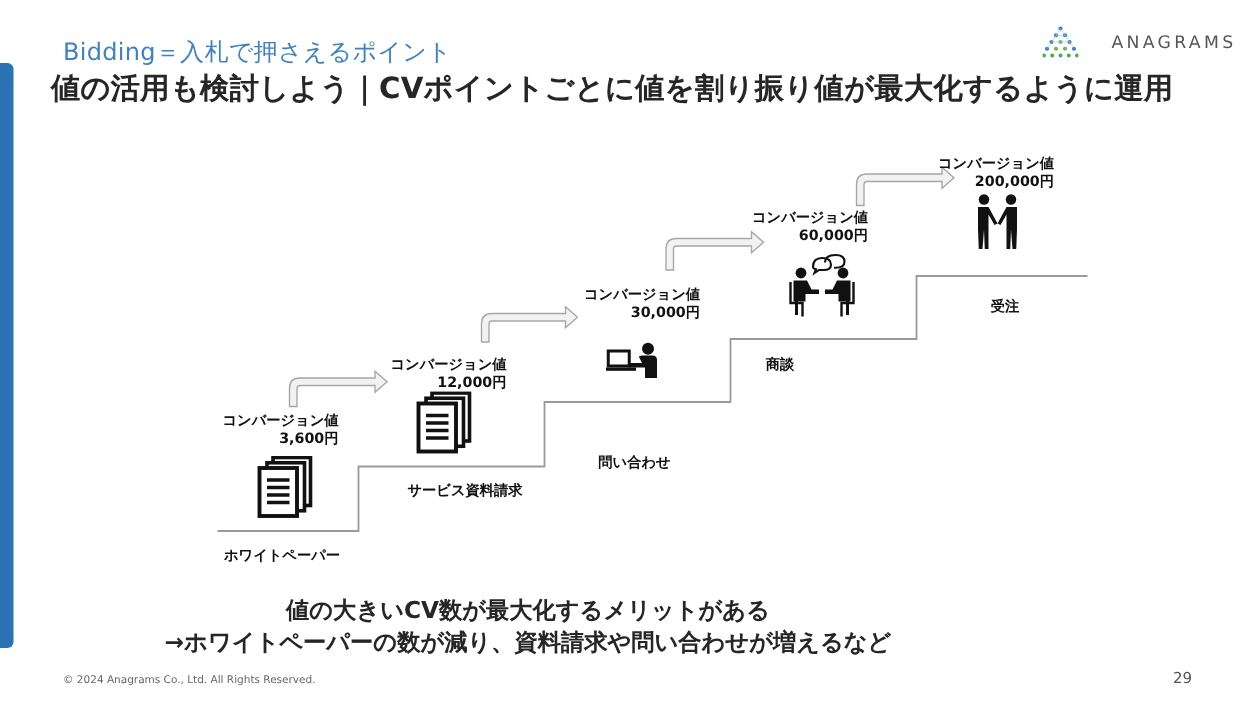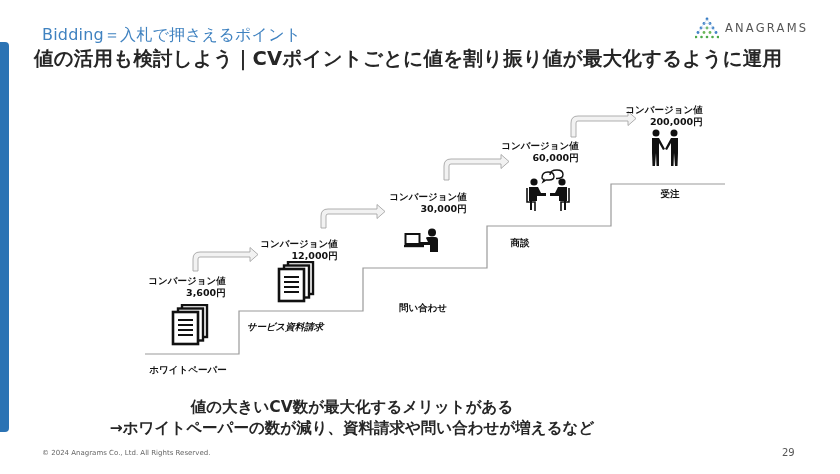--- a/index.html
+++ b/index.html
@@ -4,21 +4,21 @@
 <style>
   * { margin: 0; padding: 0; box-sizing: border-box; }
   html, body { width: 840px; height: 474px; background: #ffffff; overflow: hidden; }
   body { position: relative; font-family: "DejaVu Sans", "Liberation Sans", sans-serif; color: #222; }
 
   .side-bar { position: absolute; left: 0; top: 42px; width: 9px; height: 390px; background: #2b73b4; border-radius: 0 4px 4px 0; }
 
   .subtitle { position: absolute; left: 42px; top: 25px; font-size: 16px; color: #3f82c0; letter-spacing: 0.2px; }
   .title { position: absolute; left: 34px; top: 45px; font-size: 19.5px; font-weight: bold; color: #262626; letter-spacing: 0.2px; white-space: nowrap; }
 
-  .logo { position: absolute; left: 695px; top: 17px; display: flex; align-items: center; gap: 6px; }
+  .logo { position: absolute; left: 695px; top: 17px; display: flex; align-items: center; gap: 22px; }
   .logo-text { font-size: 11.5px; letter-spacing: 2.2px; color: #555; font-family: "DejaVu Sans", sans-serif; }
 
   .diagram { position: absolute; left: 0; top: 0; width: 840px; height: 474px; }
 
   .cv-label { position: absolute; text-align: right; font-size: 9.5px; font-weight: bold; line-height: 12px; color: #111; white-space: nowrap; transform: translateX(-50%); }
   .step-label { position: absolute; font-size: 9.5px; font-weight: bold; color: #111; white-space: nowrap; transform: translateX(-50%); }
 
   .icon-box { position: absolute; }
 
   .conclusion { position: absolute; left: 0; width: 704px; text-align: center; font-size: 15.5px; font-weight: bold; color: #262626; line-height: 20px; }
@@ -86,21 +86,21 @@
   <div>12,000円</div>
 </div>
 <div class="icon-box" style="left:277px; top:261px;">
   <svg width="38" height="42" viewBox="0 0 38 42">
     <rect x="11" y="1" width="25" height="32" fill="#fff" stroke="#111" stroke-width="2.4"></rect>
     <rect x="7" y="4.5" width="25" height="32" fill="#fff" stroke="#111" stroke-width="2.4"></rect>
     <rect x="2" y="8" width="25" height="32" fill="#fff" stroke="#111" stroke-width="2.6"></rect>
     <path d="M7 16 H22 M7 21 H22 M7 26 H22 M7 31 H22" stroke="#111" stroke-width="2.2"></path>
   </svg>
 </div>
-<div class="step-label" style="left:285px; top:321px;font-style:italic;">サービス資料請求</div>
+<div class="step-label" style="left:310px; top:321px;">サービス資料請求</div>
 
 <div class="cv-label" style="left:428px; top:191px;">
   <div>コンバージョン値</div>
   <div>30,000円</div>
 </div>
 <div class="icon-box" style="left:404px; top:228px;">
   <svg width="36" height="24" viewBox="0 0 36 24">
     <rect x="1.5" y="6" width="14" height="10" fill="none" stroke="#111" stroke-width="2"></rect>
     <rect x="0" y="17" width="20" height="2.2" fill="#111"></rect>
     <circle cx="28" cy="4.5" r="4" fill="#111"></circle>
@@ -132,19 +132,19 @@
   <div>200,000円</div>
 </div>
 <div class="icon-box" style="left:650px; top:129px;">
   <svg width="30" height="38" viewBox="0 0 30 38">
     <circle cx="6" cy="4" r="3.5" fill="#111"></circle>
     <circle cx="24" cy="4" r="3.5" fill="#111"></circle>
     <path d="M2 9 L9 9 L15 20 L13 21 L9 14 L9 37 L6.5 37 L6 24 L5 37 L2.5 37 L2 24 Z" fill="#111"></path>
     <path d="M28 9 L21 9 L15 20 L17 21 L21 14 L21 37 L23.5 37 L24 24 L25 37 L27.5 37 L28 24 Z" fill="#111"></path>
   </svg>
 </div>
-<div class="step-label" style="left:670px; top:188px;text-align:center;">受注</div>
+<div class="step-label" style="left:670px; top:198px;text-align:center;">受注</div>
 
 <div class="conclusion" style="top:397px;">値の大きいCV数が最大化するメリットがある</div>
 <div class="conclusion" style="top:418px;">→ホワイトペーパーの数が減り、資料請求や問い合わせが増えるなど</div>
 
 <div class="footer-copy">© 2024 Anagrams Co., Ltd. All Rights Reserved.</div>
 <div class="page-num">29</div>
 
 </body></html>

